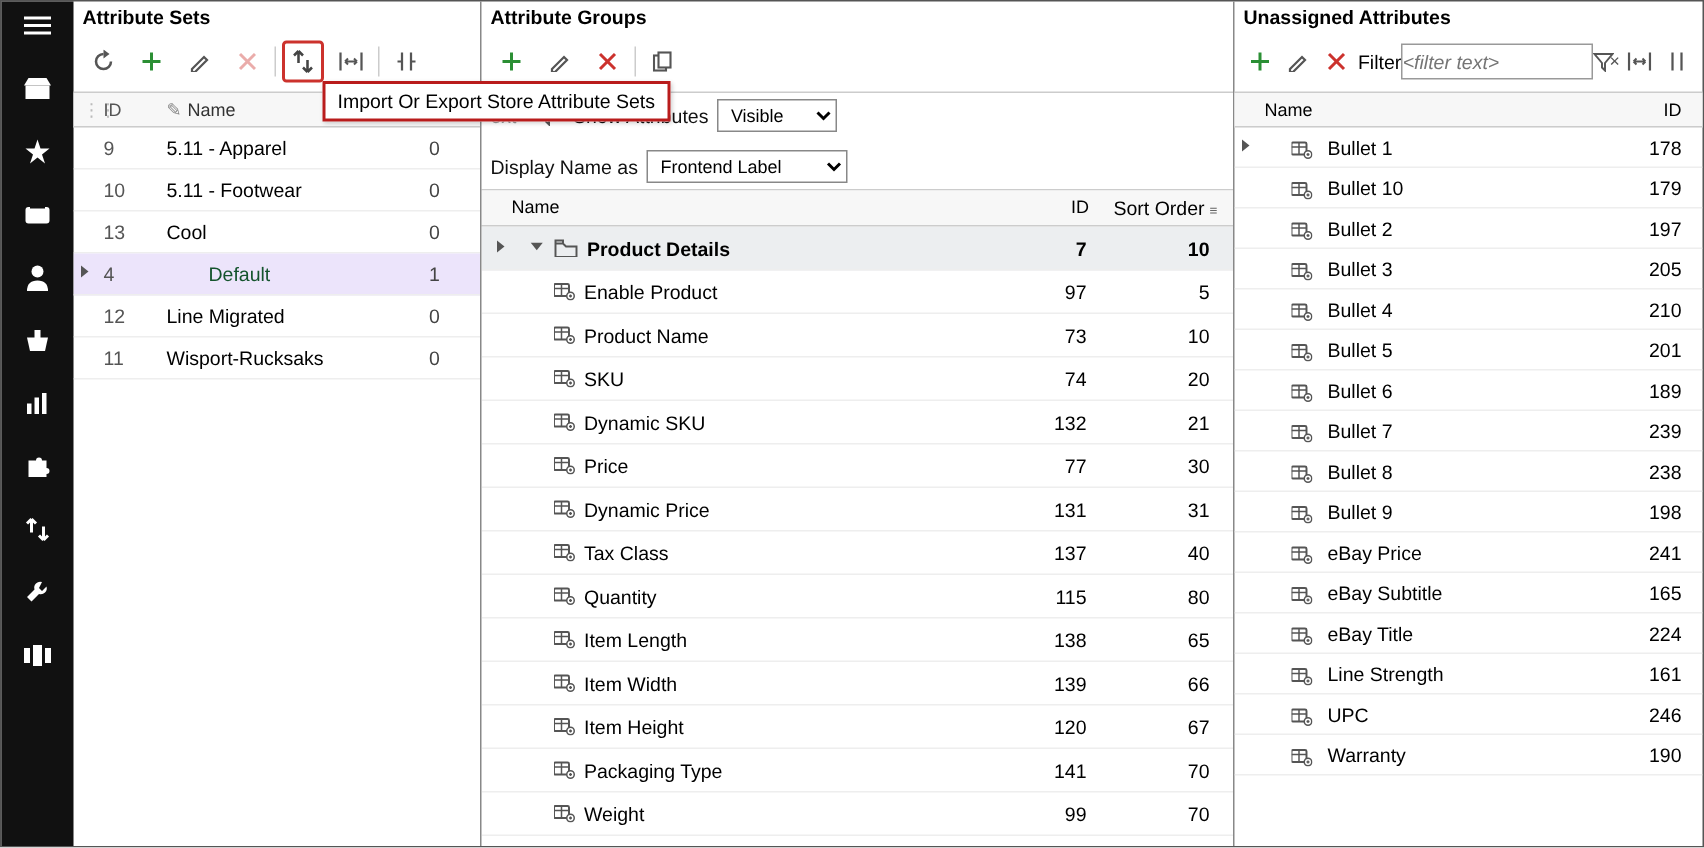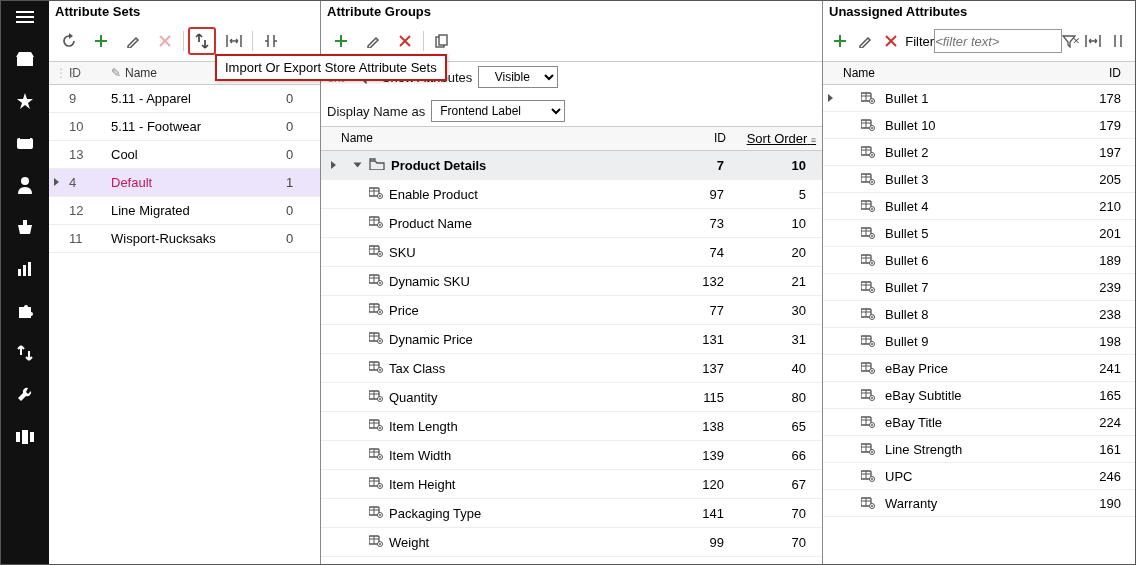--- a/index.html
+++ b/index.html
@@ -20,45 +20,45 @@
   .col-headers div { padding:4px 6px; font-size:12px; }
   .list { overflow-y:auto; flex:1; }
   .row { display:flex; border-bottom:1px solid #eee; align-items:center; height:28px; cursor:pointer;}
   .row.selected { background:#ece4fb; }
   .cell { padding:4px 6px; overflow:hidden; white-space:nowrap; text-overflow:ellipsis; }
   
   .sets .c-id { width:42px; color:#555;}
   .sets .c-name { flex:1; }
   .sets .c-extra { width:40px; color:#444;}
   
-  .link { color:#be185d; }
+  .link { color:#14532d;margin-left:28px; }
   
   .filter-bar { display:flex; flex-wrap:wrap; gap:6px; padding:4px 6px; border-bottom:1px solid #ccc; align-items:center;}
   .filter-bar .lbl { font-size:13px; color:#111; }
   .filter-bar select, .filter-bar input[type=text] { border:1px solid #888; padding:2px 4px; font-size:12px; background:#fff; height:22px; }
   .groups-headers { display:flex; border-bottom:1px solid #ccc; background:#f7f7f7;}
   .groups-headers div { padding:4px 6px; font-size:12px;}
   .g-name { flex:1; }
   .g-id { width:70px; text-align:right; }
-  .g-sort { width:90px; text-align:right;text-decoration:underline; }
+  .g-sort { width:90px; text-align:center; }
   .tree-row { display:flex; align-items:center; height:29px; border-bottom:1px solid #eee; }
   .tree-row.group { background:#eceef0; font-weight:bold;}
   .tree-row .expander { width:24px; text-align:center; color:#555; font-size:10px; cursor:pointer;}
-  .tree-row .t-name { flex:1; display:flex; }
+  .tree-row .t-name { flex:1; display:flex; align-items:center; }
   .tree-row .t-id { width:70px; text-align:right; padding-right:8px;}
   .tree-row .t-sort { width:90px; text-align:right; padding-right:16px;}
   .child-indent { width:48px; flex-shrink:0; }
   
   .filter-input { border:1px solid #999; height:24px; padding:2px 0; font-style:italic; color:#666; width:128px; }
   .ua-headers { display:flex; border-bottom:1px solid #ccc; background:#f7f7f7;}
   .ua-headers div { padding:4px 6px; font-size:12px;}
   .u-name { flex:1;}
   .u-id { width:56px; text-align:right;}
   .ua-row { display:flex; align-items:center; height:27px; border-bottom:1px solid #eee;}
-  .ua-row .u-name { flex:1; display:flex; align-items:center; padding-left:24px; gap:4px;}
+  .ua-row .u-name { flex:1; display:flex; align-items:flex-end; padding-left:24px; gap:4px;}
   .ua-row .u-id { width:56px; text-align:right; padding-right:14px;}
   
   .callout-highlight { border:2px solid #cc322d !important; border-radius:3px; padding:1px; position:relative; }
   .tooltip { position:absolute; left:166px; top:53px; background:#fff; border:2px solid #b91c1c; padding:4px 8px; font-size:13px; white-space:nowrap; z-index:50; box-shadow:1px 1px 3px rgba(0,0,0,.2);}
   
   svg { display:block; }
   .panel.rel { position:relative; }
   .row-caret { width:14px; text-align:center; color:#555; font-size:10px;}
   .tri { width:0;height:0;border-top:4px solid transparent;border-bottom:4px solid transparent;border-left:5px solid #555; display:inline-block;}
   .tri.down { transform:rotate(90deg); }
@@ -268,21 +268,21 @@
     </div>
     <div class="filter-bar">
       <span class="lbl" style="color:#999">ext&gt;</span>
       <span class="funnel">
           <svg width="14" height="14">
             <polygon points="1,2 13,2 8,8 8,13 6,11 6,8" fill="none" stroke="#555" stroke-width="1.3"></polygon>
           </svg>
           <span style="font-size:9px;margin-left:-3px;color:#555;">✕</span>
         </span>
       <span class="lbl">Show Attributes</span>
-      <select style="width:80px;text-align:center;"><option>Visible</option></select>
+      <select style="width:80px;"><option>Visible</option></select>
       <div style="flex-basis:100%;height:0;"></div>
       <span class="lbl">Display Name as</span>
       <select style="width:134px;"><option>Frontend Label</option></select>
     </div>
     <div class="groups-headers">
       <div style="width:14px"></div>
       <div class="g-name">Name</div>
       <div class="g-id">ID</div>
       <div class="g-sort"><span>Sort Order</span> <span style="font-size:9px;color:#666;">≡</span></div>
     </div>

